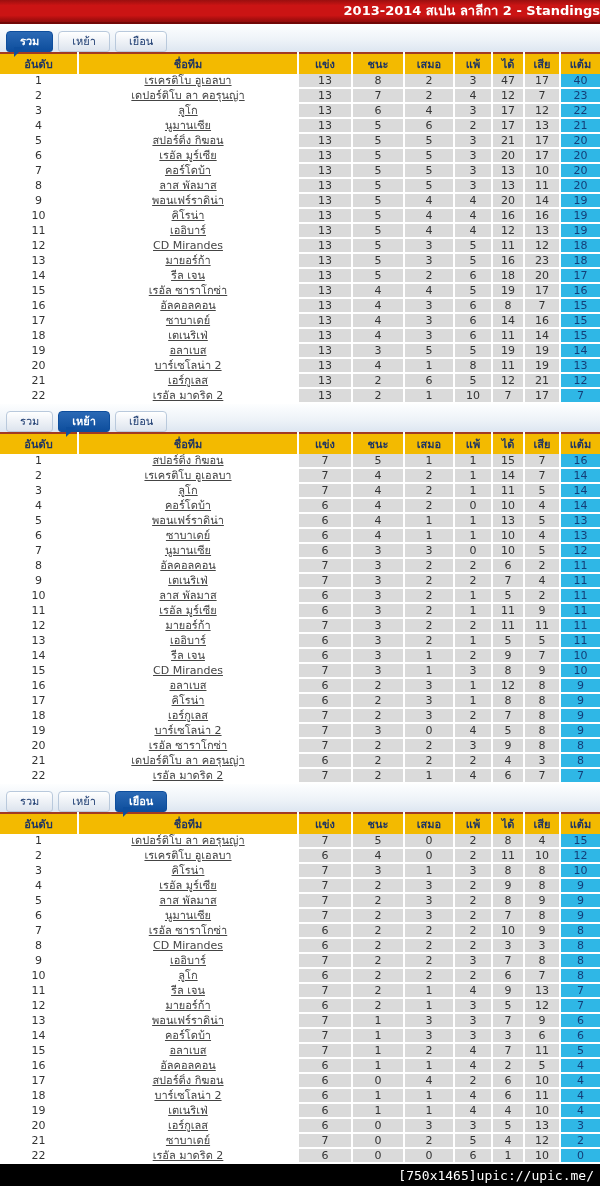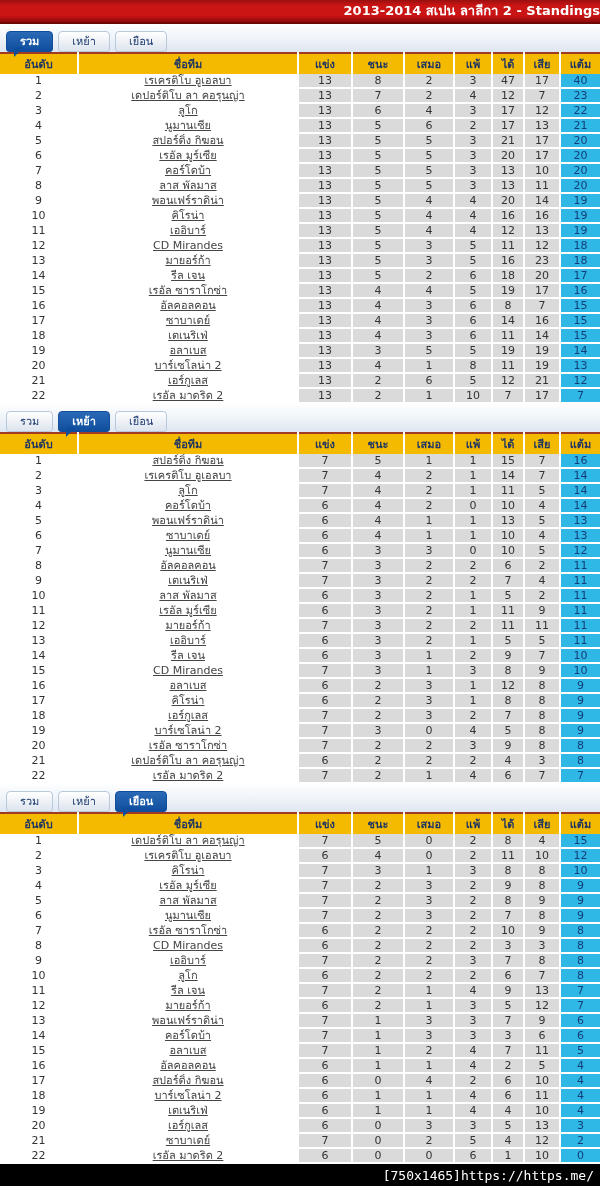--- a/index.html
+++ b/index.html
@@ -886,15 +886,15 @@
             <td class="c-num">0</td>
             <td class="c-num">6</td>
             <td class="c-num">1</td>
             <td class="c-num">10</td>
             <td class="c-pts">0</td>
           </tr>
         </tbody>
       </table>
     </div>
   <div class="footerbar">
-    <span>[750x1465]https://https.me/</span>
+    <span>[750x1465]upic://upic.me/</span>
   </div>
 </div>
 
 </body></html>

